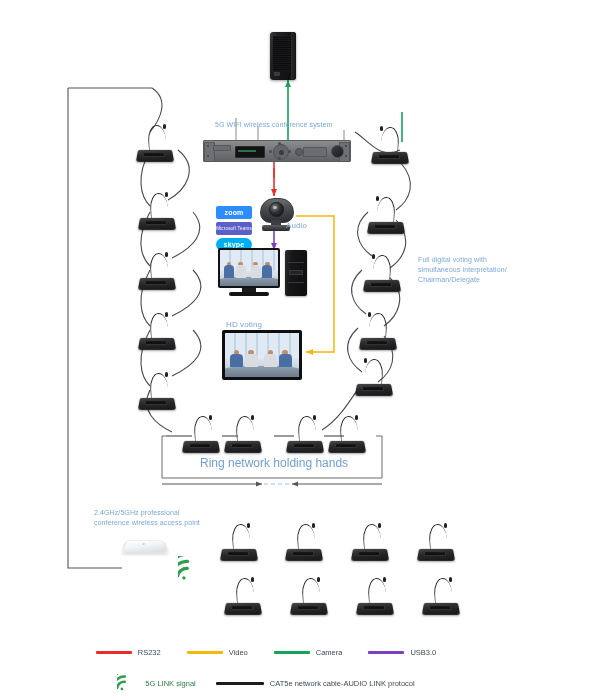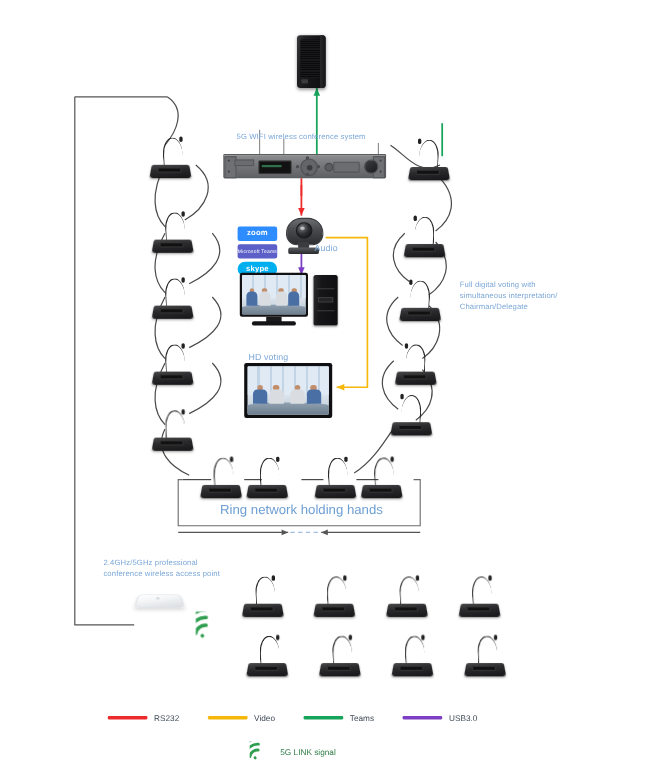--- a/index.html
+++ b/index.html
@@ -518,21 +518,21 @@
       <div class="lg-item">
         <span class="lg-swatch" style="background:#ee2b2b"></span>
         <span class="lg-text">RS232</span>
       </div>
       <div class="lg-item">
         <span class="lg-swatch" style="background:#f5b70a"></span>
         <span class="lg-text">Video</span>
       </div>
       <div class="lg-item">
         <span class="lg-swatch" style="background:#16a35a"></span>
-        <span class="lg-text">Teams</span>
+        <span class="lg-text">Camera</span>
       </div>
       <div class="lg-item">
         <span class="lg-swatch" style="background:#7c3fc4"></span>
         <span class="lg-text">USB3.0</span>
       </div>
     </div>
 
     <div class="lg-row r2">
       <div class="lg-item">
         <span style="display:block;width:22px;height:18px;">
@@ -540,16 +540,20 @@
             <g fill="none" stroke="#2f9e4f" stroke-width="2.6" stroke-linecap="round" transform="rotate(-38 5 15)">
               <path d="M5,15 a3,3 0 0 1 0,-0.2"></path>
               <path d="M2,11 A7,7 0 0 1 11.5,11"></path>
               <path d="M0.5,7 A11,11 0 0 1 15,7"></path>
               <path d="M-0.5,3 A15,15 0 0 1 18.5,3"></path>
             </g>
           </svg>
         </span>
         <span class="lg-text green">5G LINK signal</span>
       </div>
+      <div class="lg-item">
+        <span class="lg-swatch" style="background:#1c1c1c;height:3px;width:48px;"></span>
+        <span class="lg-text">CAT5e network cable-AUDIO LINK protocol</span>
+      </div>
     </div>
   </div>
 
 </div>
 
 </body></html>

